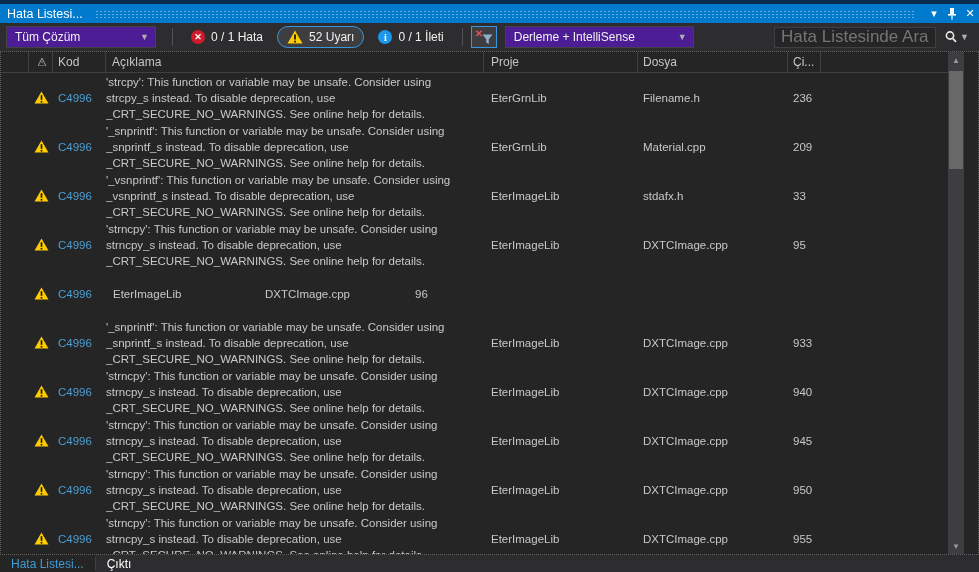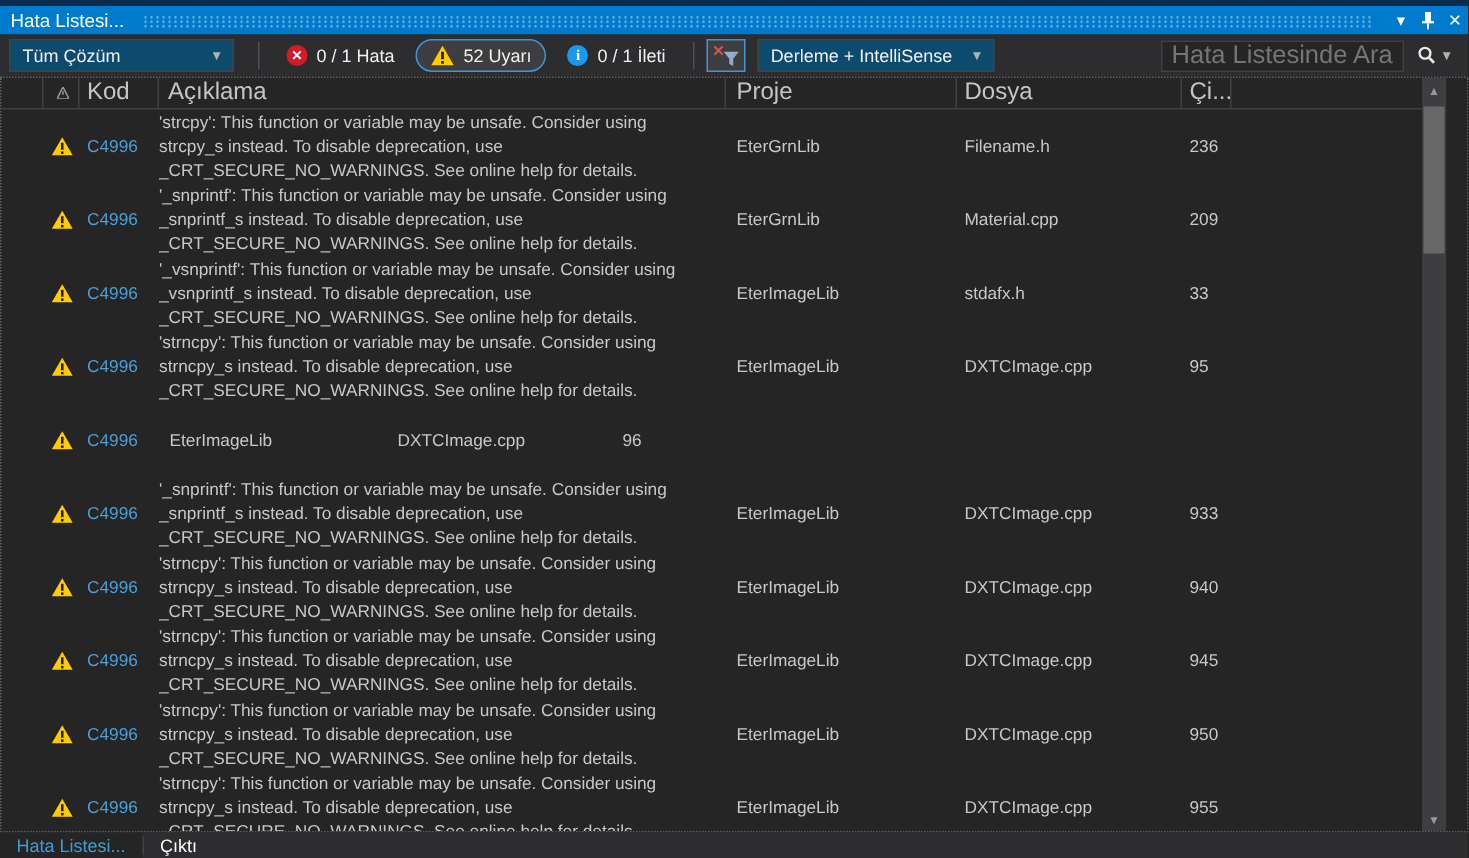--- a/index.html
+++ b/index.html
@@ -24,26 +24,26 @@
   .title-btn {
     width:18px; height:19px; display:flex; align-items:center; justify-content:center;
     color:#fff; font-size:11px; cursor:default;
   }
   
   .toolbar {
     height:28px; background:#2D2D30; display:flex; align-items:center;
     padding:0 6px; gap:4px; flex:0 0 auto; font-size:12px; color:#F1F1F1;
   }
   .combo {
-    height:22px; background:#0c4a6e; border:1px solid #434346;
+    height:22px; background:#4c1d95; border:1px solid #434346;
     display:flex; align-items:center; padding:0 6px 0 8px; gap:8px;
   }
   .combo .arrow { color:#B0B0B0; font-size:9px; margin-left:auto; }
   .combo-scope { width:150px; margin-right:8px; }
-  .combo-build { width:158px; margin-left:4px; }
+  .combo-build { width:189px; margin-left:4px; }
   .tb-sep { width:1px; height:18px; background:#505055; margin:0 4px; }
   .count-btn {
     height:22px; display:flex; align-items:center; gap:6px; padding:0 9px;
     border:1px solid transparent; white-space:nowrap;
   }
   .count-btn.toggled { border-color:#3A96DD; background:#3E3E40;border-radius:11px; }
   .icon-error {
     width:14px; height:14px; border-radius:50%; background:#D11A2A; color:#fff;
     font-size:9px; font-weight:bold; display:flex; align-items:center; justify-content:center;
   }
@@ -67,21 +67,21 @@
   .search-btn .arrow { color:#B0B0B0; font-size:9px; }
   
   .grid-area {
     flex:1; display:flex; flex-direction:column; overflow:hidden;
     border:1px dotted #606060; border-bottom:1px dotted #606060; margin-right:0;
   }
   .grid-inner { flex:1; display:flex; overflow:hidden; }
   .grid-main { width:947px; display:flex; flex-direction:column; overflow:hidden; }
   .hdr {
     height:21px; display:flex; background:#252526; color:#C5C5C5;
-    font-size:16px; flex:0 0 auto; border-bottom:1px solid #3F3F46;
+    font-size:12px; flex:0 0 auto; border-bottom:1px solid #3F3F46;
   }
   .hcell {
     display:flex; align-items:center; padding:0 6px;
     border-right:1px solid #3F3F46; overflow:hidden; white-space:nowrap;
   }
   .rows { flex:1; overflow:hidden; }
   .row { height:49px; display:flex; align-items:center; font-size:11.5px; color:#C8C8C8; }
   .c-sel { width:28px; flex:0 0 auto; }
   .c-ico { width:24px; flex:0 0 auto; display:flex; justify-content:center; }
   .c-code { width:53px; flex:0 0 auto; padding-left:5px; color:#4B9FD6; }

